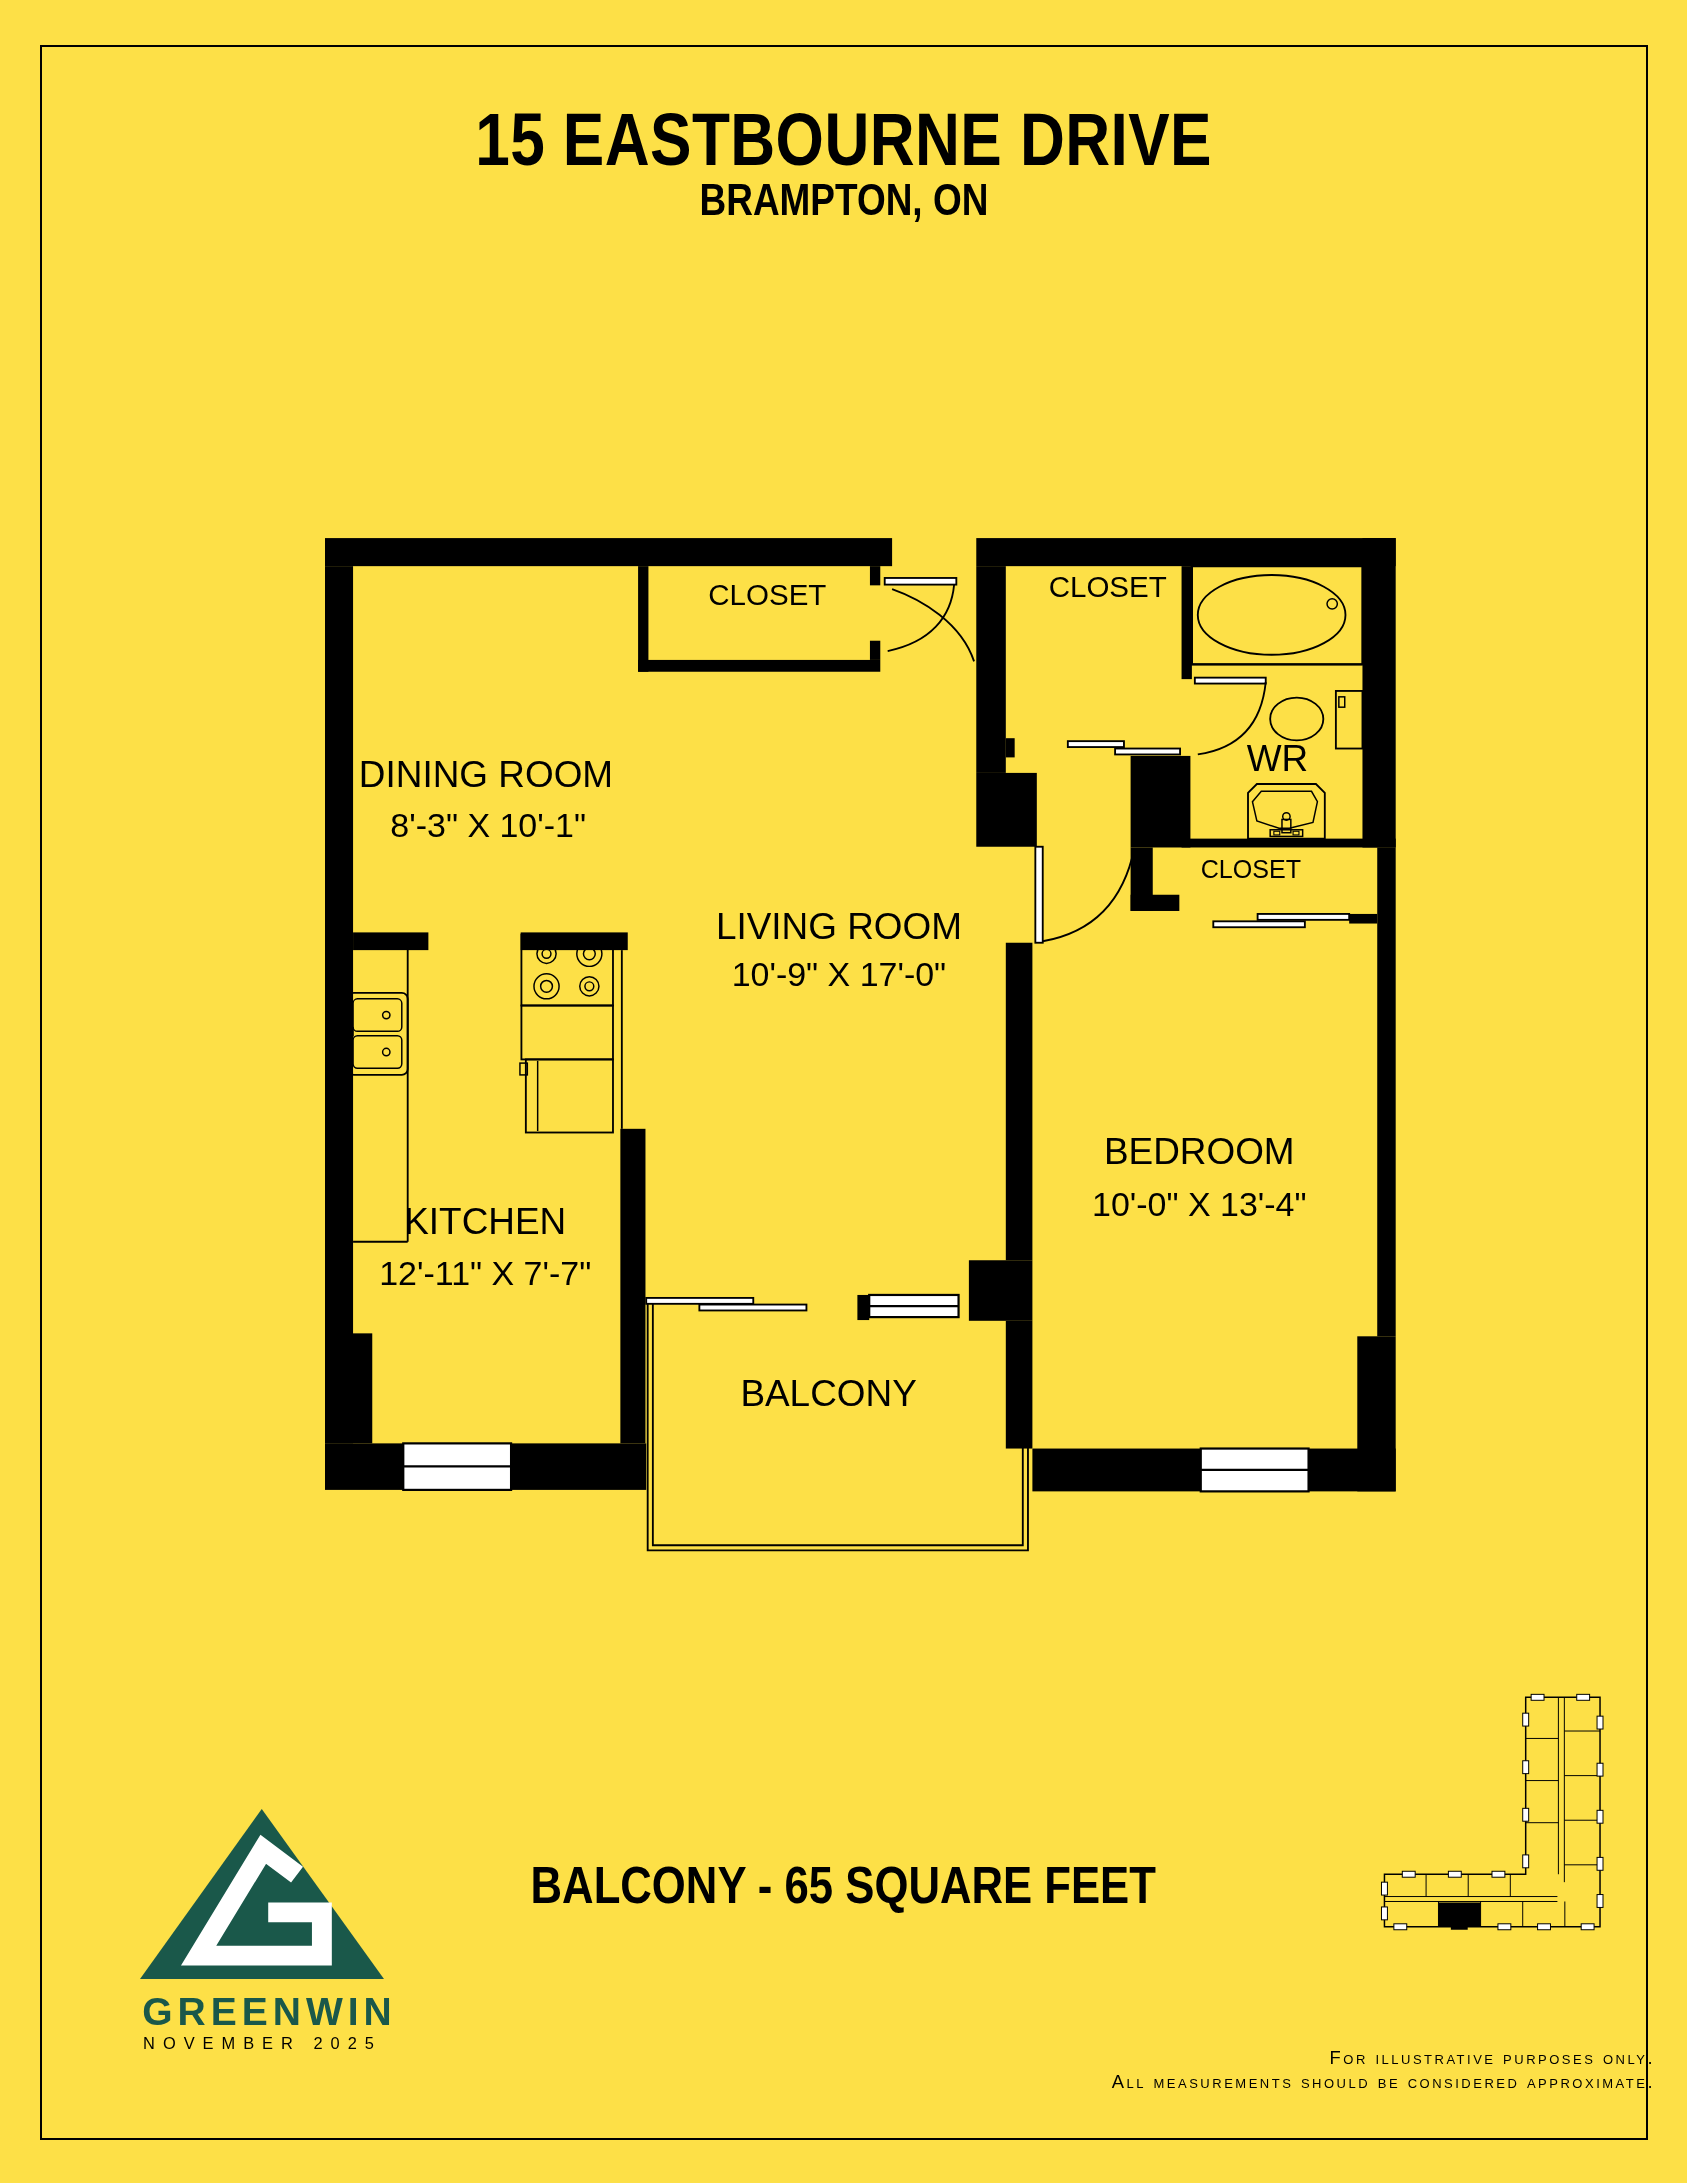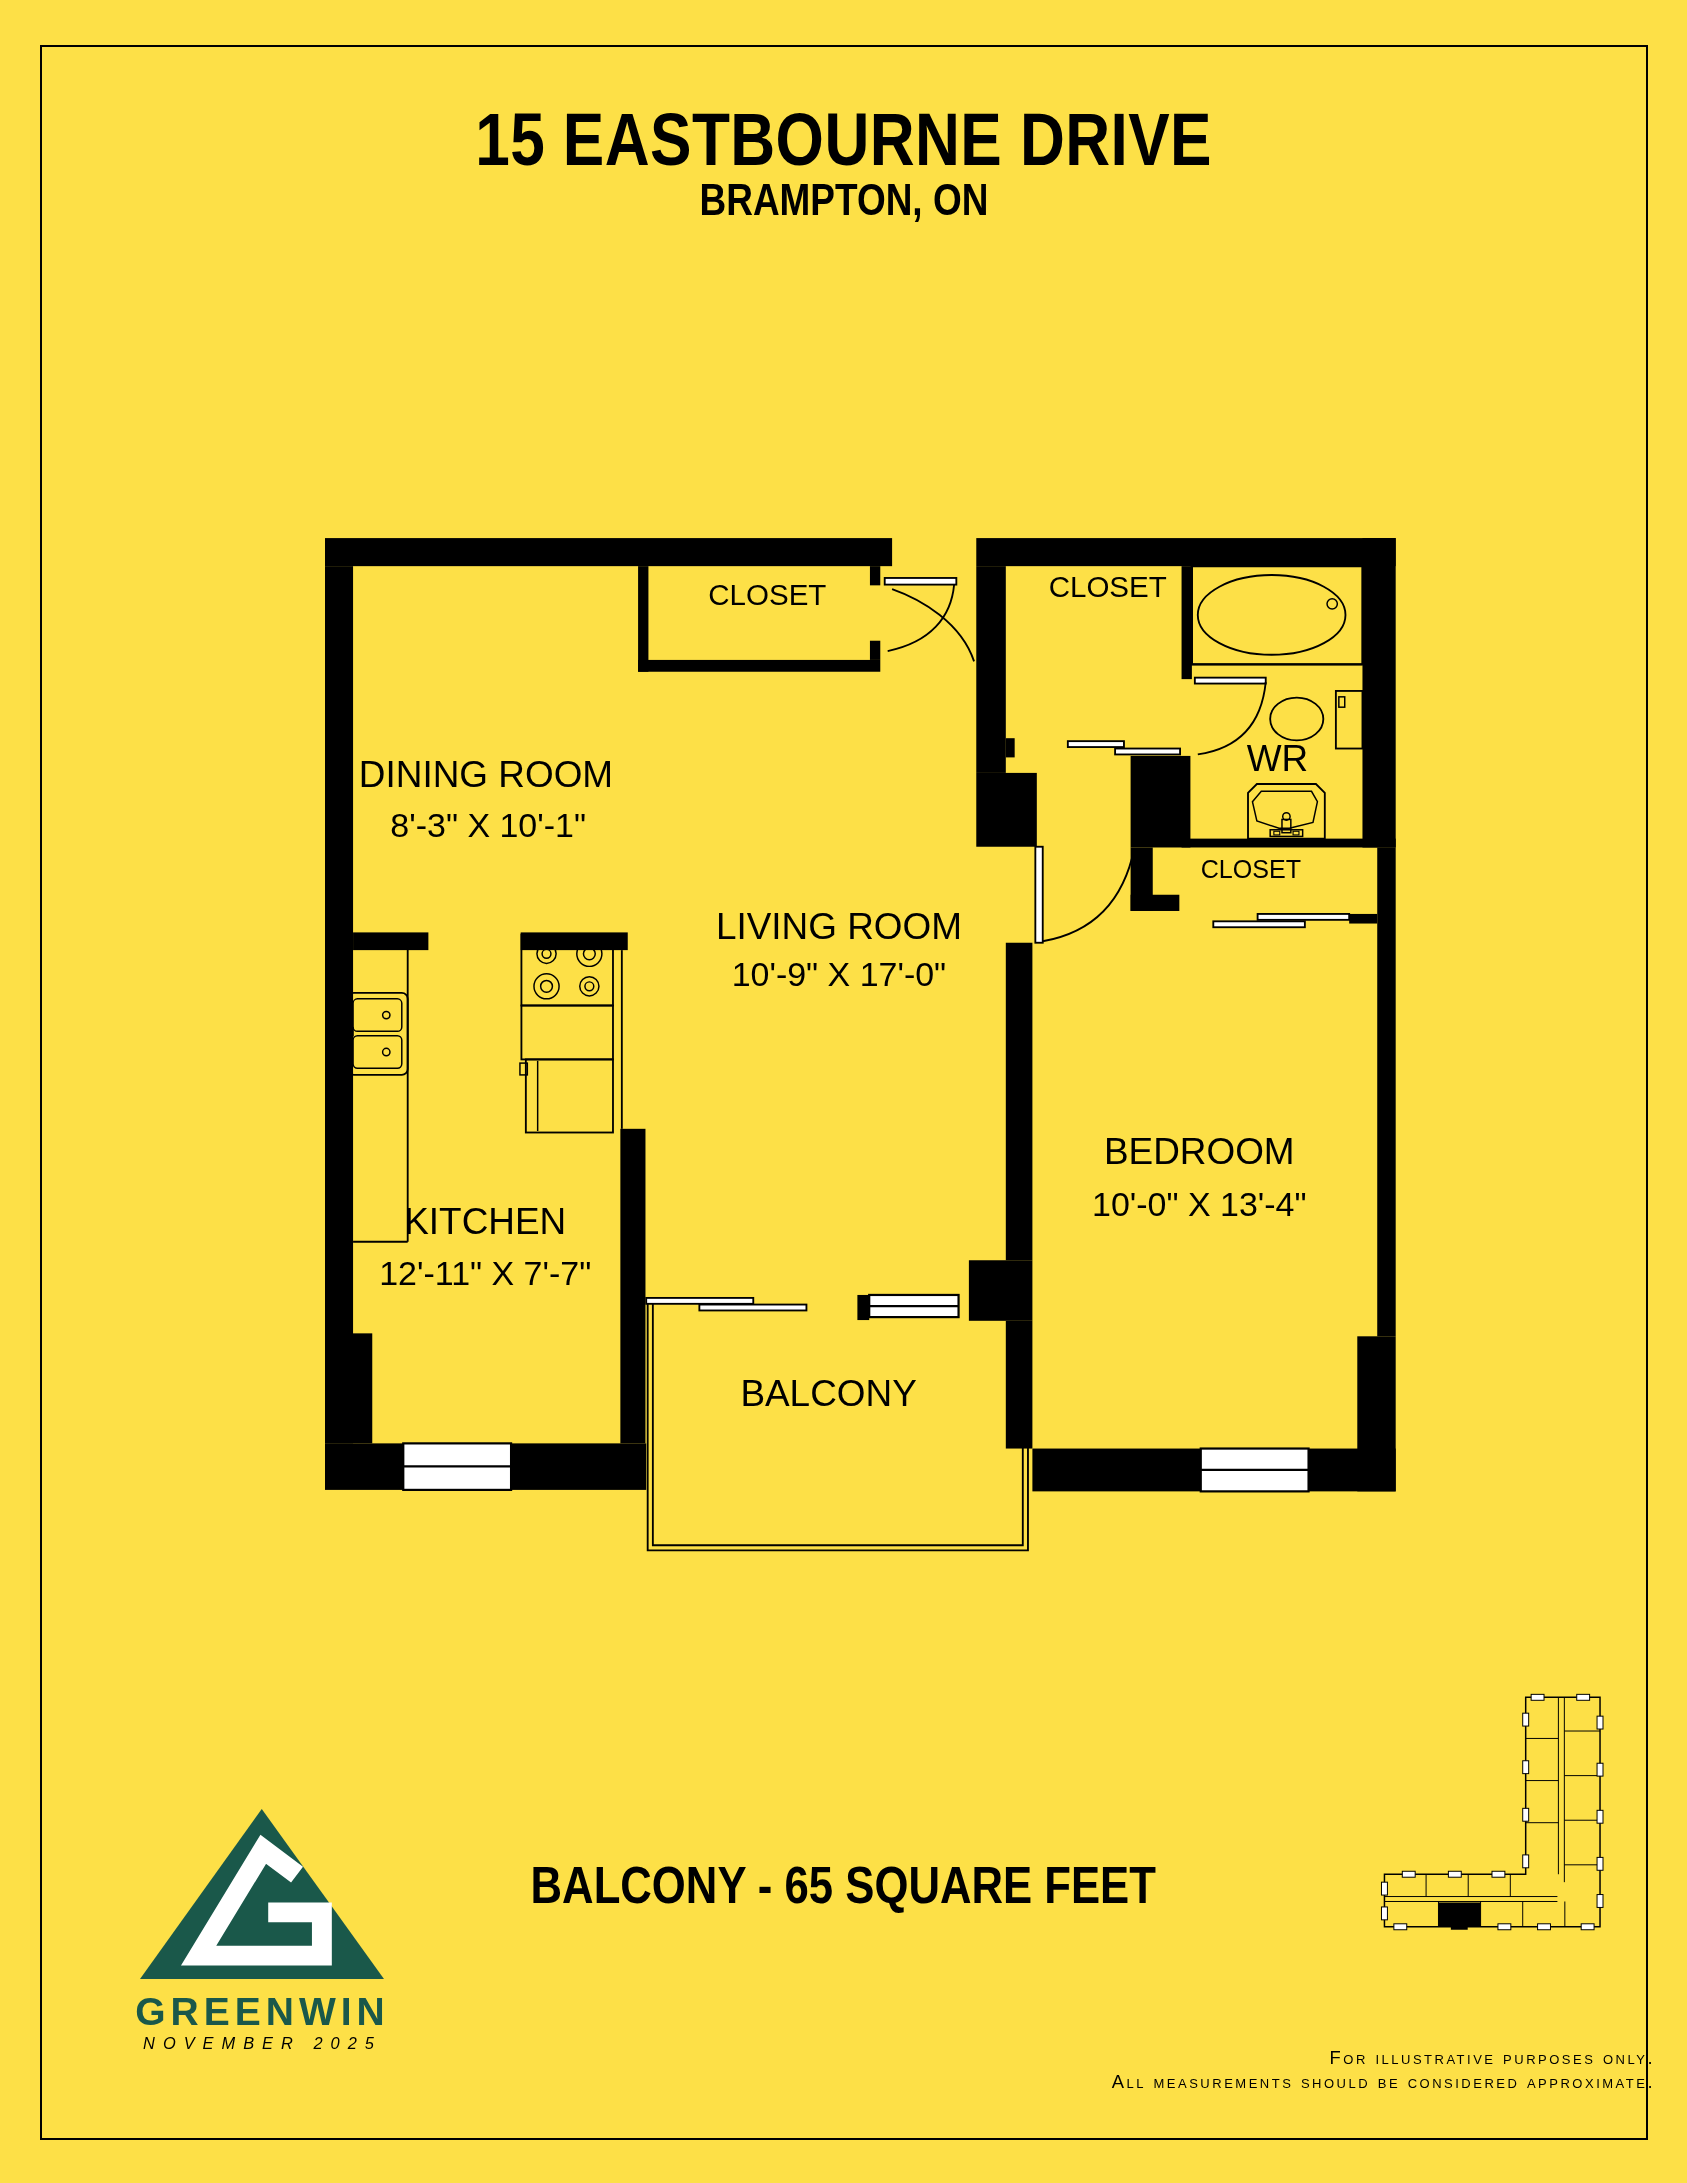--- a/index.html
+++ b/index.html
@@ -6,24 +6,24 @@
   #page{position:relative;width:1687px;height:2183px;background:#fde047;overflow:hidden;
         font-family:"Liberation Sans",sans-serif;color:#000;}
   .border-frame{position:absolute;left:40px;top:45px;width:1604px;height:2091px;
         border:2px solid #000;}
   .center-row{position:absolute;left:0;width:1687px;text-align:center;white-space:nowrap;}
   .condensed{display:inline-block;transform:scaleX(0.84);transform-origin:50% 50%;}
   .title-text{font-size:74px;font-weight:bold;letter-spacing:0.5px;}
   .subtitle-text{font-size:44px;font-weight:bold;}
   .summary{position:absolute;left:471px;top:1857px;width:744px;text-align:center;}
   .summary div{line-height:57px;font-size:52px;font-weight:bold;white-space:nowrap;}
-  .greenwin-name{position:absolute;left:89px;top:1990px;width:347px;text-align:center;
+  .greenwin-name{position:absolute;left:96px;top:1990px;width:347px;text-align:center;
         font-size:39px;font-weight:bold;letter-spacing:5px;color:#1a584a;white-space:nowrap;}
   .greenwin-date{position:absolute;left:89px;top:2034px;width:347px;text-align:center;
-        font-size:16.4px;letter-spacing:8px;color:#000;white-space:nowrap;font-style:italic;}
+        font-size:16.4px;letter-spacing:8px;color:#000;white-space:nowrap;}
   .legal{position:absolute;right:32px;top:2040px;text-align:right;
         font-variant:small-caps;letter-spacing:2.5px;margin-top:6px;}
   .legal .l{font-size:18.4px;line-height:24px;white-space:nowrap;}
   .legal .l3{font-size:23px;margin-top:2px;}
   .legal sup{font-size:13px;vertical-align:super;}
   svg text{font-family:"Liberation Sans",sans-serif;fill:#000;}
   .roomname{font-size:50px;}
   .roomdims{font-size:46px;}
   .closetname{font-size:40px;}
   .closetname-sm{font-size:34px;}

